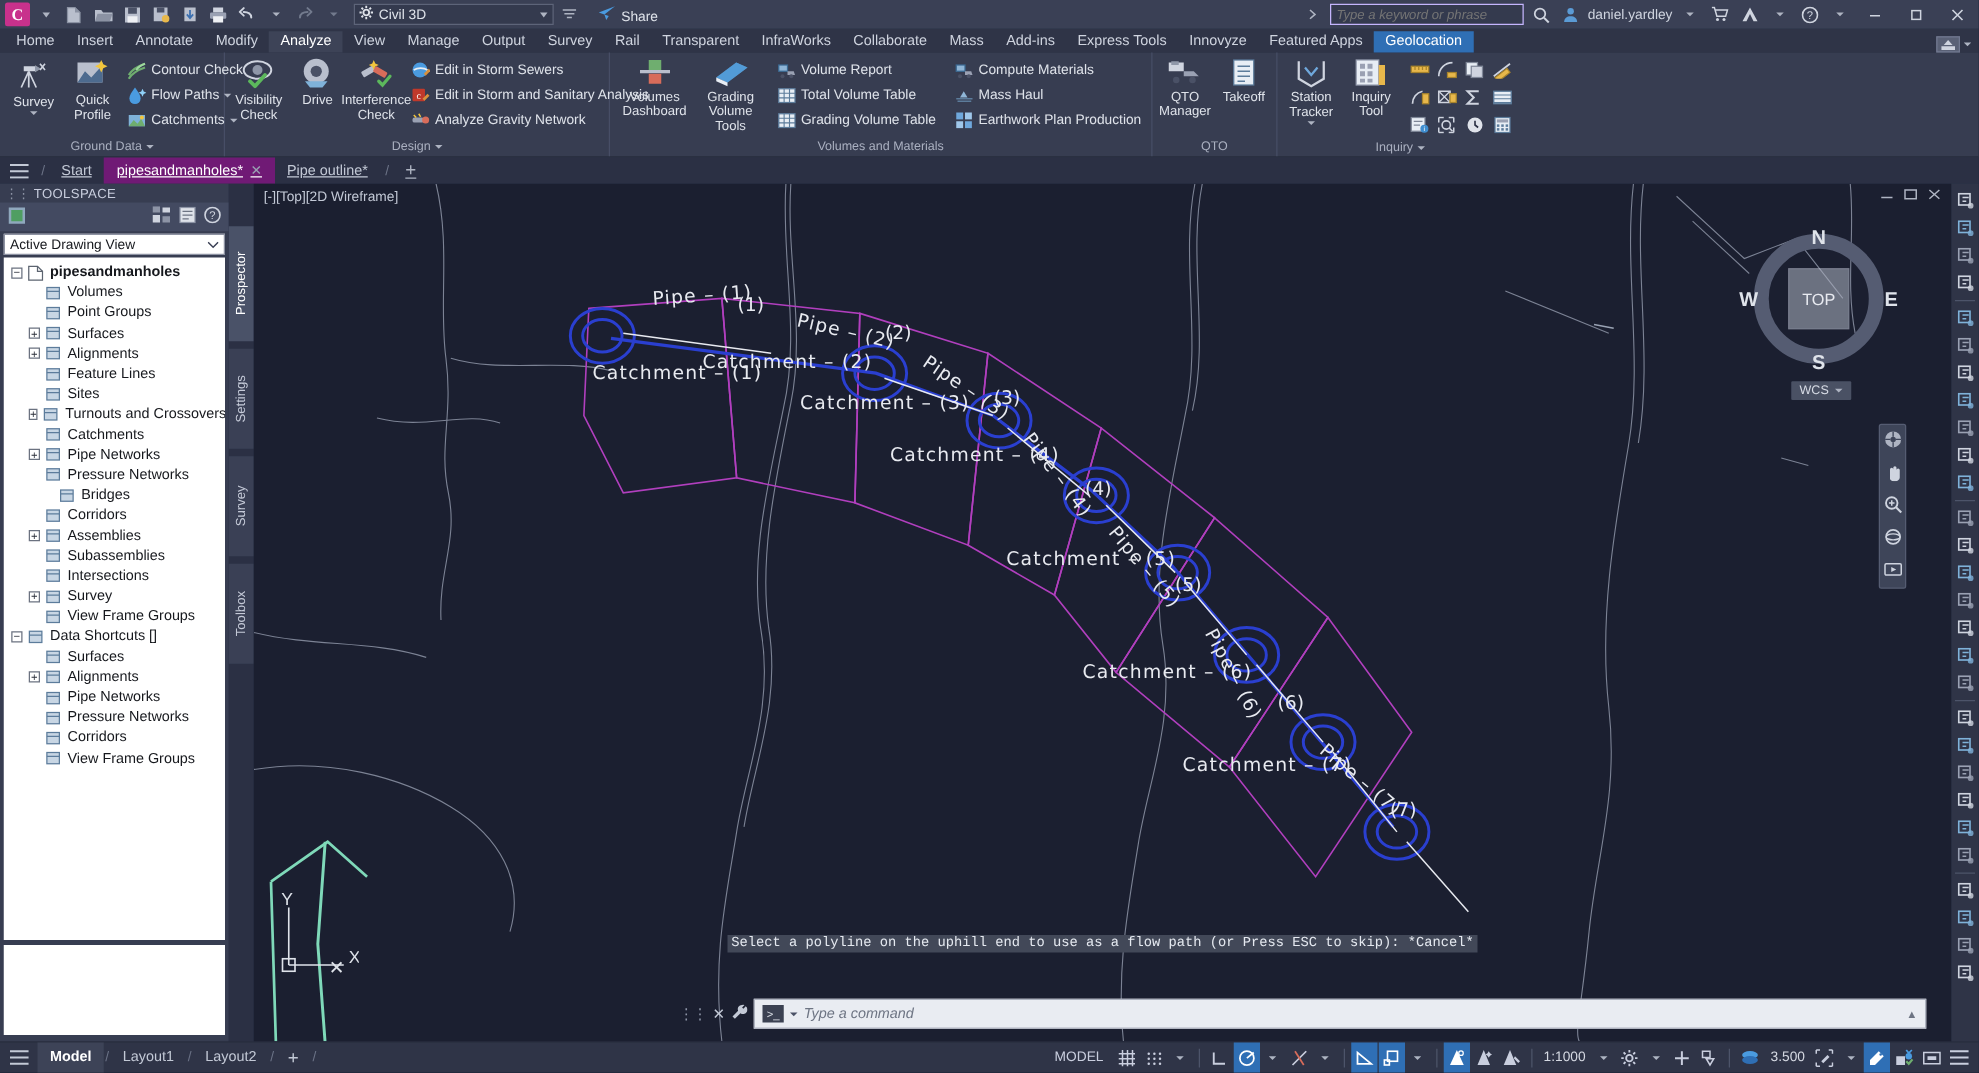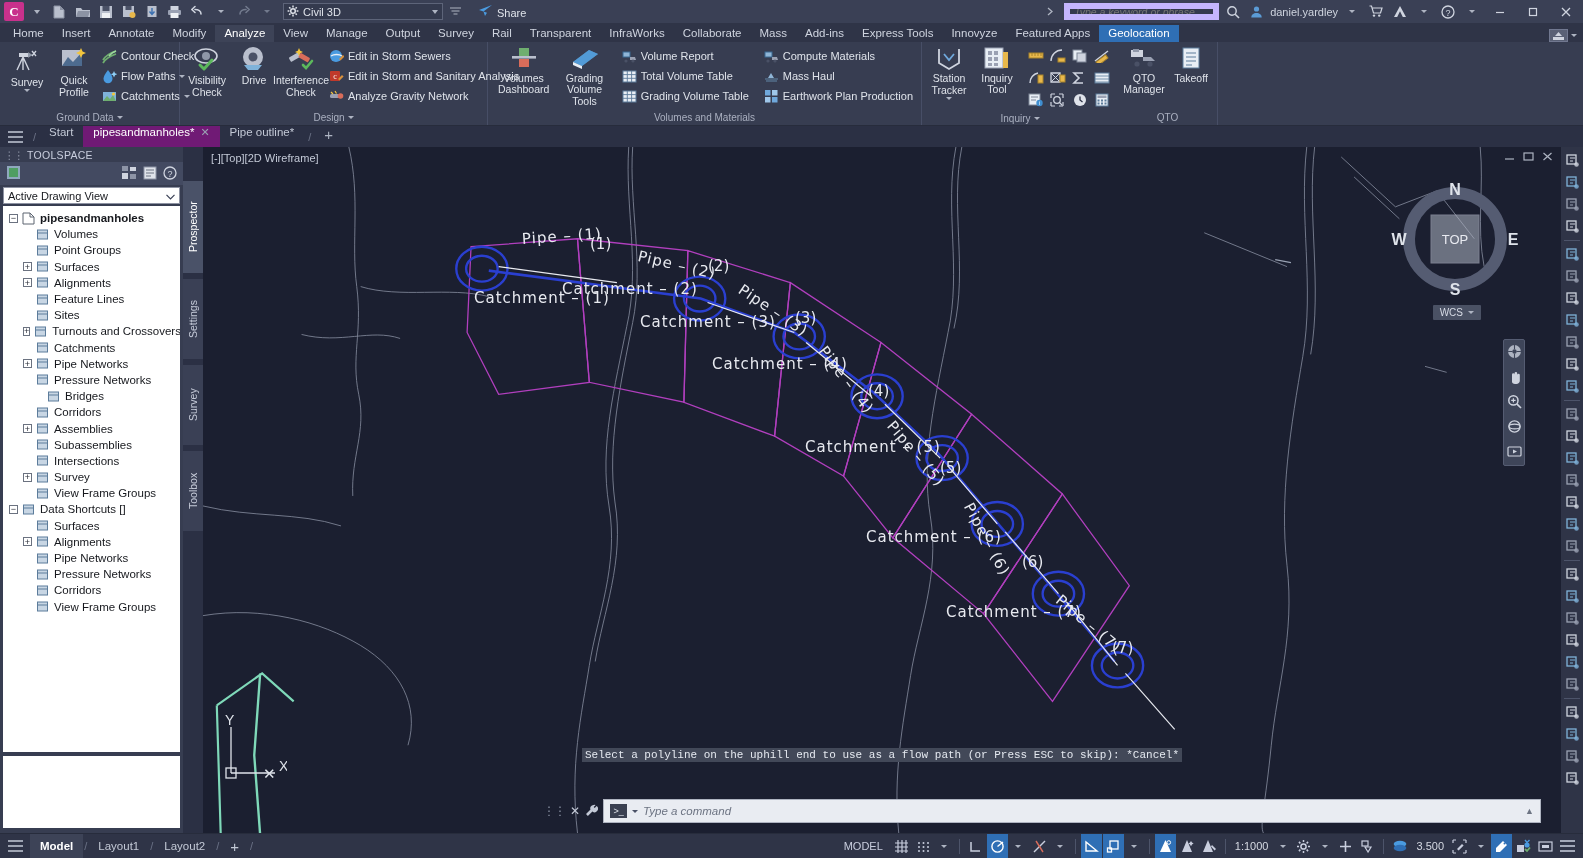--- a/index.html
+++ b/index.html
@@ -21,21 +21,21 @@
   .qbtn { width:21px; height:19px; display:flex; align-items:center; justify-content:center; color:#c7ccd8; cursor:default;}
   .caret { width:0;height:0;border-left:3px solid transparent;border-right:3px solid transparent;border-top:4px solid #aeb4c2; }
   .caret.sm { border-left-width:3px;border-right-width:3px;border-top-width:3px; }
   .wsbox { display:flex; align-items:center; height:17px; border:1px solid #5d6479; background:#343a4e; margin-left:4px;
            padding:0 4px 0 3px; min-width:160px; justify-content:space-between; }
   .wsbox .lbl { display:flex; align-items:center; gap:4px; color:#dfe3ea; font-size:11px; }
   .share { display:flex; align-items:flex-end; gap:4px; margin-left:10px; color:#dfe3ea; }
   .titlecenter { position:absolute; left:0; right:0; text-align:center; color:#9aa1b3; font-size:11.5px; pointer-events:none; }
   .titlecenter span { margin:0 14px; }
   .titleright { margin-left:auto; display:flex; align-items:center; gap:3px; padding-right:2px; }
-  .searchbox { width:155px; height:17px; background:#343a4e; border:6px solid #c4b5fd; color:#8d94a6;
+  .searchbox { width:155px; height:17px; background:#343a4e; border:1px solid #c4b5fd; color:#8d94a6;
                font-size:10.5px; font-style:italic; padding:0 4px; outline:none; font-family:"Liberation Sans",sans-serif;}
   .user { color:#cfd4df; font-size:11px; }
   .wbtn { width:30px; height:23px; display:flex; align-items:center; justify-content:center; color:#c7ccd8; font-size:13px; }
 
   
   .ribtabs { height:19px; background:#2f3447; display:flex; align-items:flex-end; flex:0 0 auto; padding-left:4px; position:relative;}
   .ribtab { padding:2px 9px 3px; font-size:11.5px; color:#cfd4df; cursor:default; }
   .ribtab.active { background:#3d4357; color:#fff; }
   .ribtab.geo { background:#2f6fb5; color:#fff; }
   .ribright { margin-left:auto; display:flex; align-items:center; gap:3px; padding-right:6px; }
@@ -51,21 +51,21 @@
   .ico { display:flex; align-items:center; justify-content:center; }
   .smallrow { display:flex; align-items:center; gap:4px; height:20px; padding:0 3px; cursor:default; }
   .smallrow .cap { font-size:11px; color:#dfe3ea; white-space:nowrap; }
   .smallcol { display:flex; flex-direction:column; justify-content:flex-start; padding-top:1px; }
   .icogrid { display:grid; grid-template-columns:repeat(4,22px); grid-auto-rows:22px; }
   .icogrid > div { display:flex; align-items:center; justify-content:center; }
 
   
   .filetabs { height:21px; background:#2b3044; display:flex; align-items:stretch; flex:0 0 auto; }
   .hamburger { width:30px; display:flex; align-items:center; justify-content:center; }
-  .ftab { display:flex; gap:6px; padding:0 10px; font-size:11.5px; color:#c3c9d6; cursor:default; }
+  .ftab { display:flex; align-items:center; gap:6px; padding:0 10px; font-size:11.5px; color:#c3c9d6; cursor:default;text-decoration:underline; }
   .ftab.active { background:#701a75; color:#ffffff; }
   .ftab .x { font-size:11px; color:#9aa1b3; }
   .ftab.plus { font-size:15px; color:#aeb4c2; padding:0 9px; }
 
   
   .main { flex:1; display:flex; min-height:0; position:relative; }
 
   
   .toolspace { width:183px; background:#373d51; display:flex; flex-direction:column; flex:0 0 auto; }
   .tsheader { height:15px; display:flex; align-items:center; gap:4px; padding-left:4px; font-size:10.5px; color:#c9cede; letter-spacing:.3px;}
@@ -546,20 +546,49 @@
               </span>
             <span class="cap">Earthwork Plan Production</span>
           </div>
         </div>
       </div>
       <div class="paneltitle">
         <span>Volumes and Materials</span>
       </div>
     </div>
 
+    <div class="panel" style="width:100px">
+      <div class="panelbody" style="justify-content:center">
+        <div class="bigbtn" style="width:56px">
+          <div class="ico">
+            <svg width="30" height="26" viewBox="0 0 30 26">
+                <rect x="2" y="4" width="12" height="7" fill="#cfd4df"></rect>
+                <path d="M14 11h8l4 4H14z" fill="#9aa1b3"></path>
+                <path d="M4 3h6v3H4z" fill="#8f97a8"></path>
+                <circle cx="8" cy="18" r="2.6" fill="#4a5166"></circle>
+                <circle cx="21" cy="18" r="2.6" fill="#4a5166"></circle>
+              </svg>
+            </div>
+          <div class="cap">QTO Manager</div>
+        </div>
+        <div class="bigbtn" style="width:42px">
+          <div class="ico">
+            <svg width="26" height="26" viewBox="0 0 26 26">
+                <rect x="5" y="2" width="16" height="20" fill="#e8eef5" stroke="#5c7c9b"></rect>
+                <path d="M8 7h10M8 11h10M8 15h10M8 19h6" stroke="#5c7c9b" stroke-width="1.2"></path>
+              </svg>
+            </div>
+          <div class="cap">Takeoff</div>
+        </div>
+      </div>
+      <div class="paneltitle">
+        <span>QTO</span>
+      </div>
+    </div>
+
     <div class="panel" style="width:196px; border-right:none">
       <div class="panelbody">
         <div class="bigbtn" style="width:48px">
           <div class="ico">
             <svg width="28" height="26" viewBox="0 0 28 26">
                 <path d="M4 3v14l10 6 10-6V3" fill="none" stroke="#cfd4df" stroke-width="1.8"></path>
                 <path d="M9 8l5 6 5-6" fill="none" stroke="#6fa8dc" stroke-width="1.8"></path>
               </svg>
             </div>
           <div class="cap">Station</div>
@@ -667,49 +696,20 @@
                   <rect x="7" y="9.5" width="2" height="2"></rect>
                   <rect x="10.5" y="9.5" width="2" height="2"></rect>
                 </g>
               </svg>
             </div>
         </div>
       </div>
       <div class="paneltitle">
         <span>Inquiry</span>
         <span class="caret sm"></span>
-      </div>
-    </div>
-
-    <div class="panel" style="width:100px">
-      <div class="panelbody" style="justify-content:center">
-        <div class="bigbtn" style="width:56px">
-          <div class="ico">
-            <svg width="30" height="26" viewBox="0 0 30 26">
-                <rect x="2" y="4" width="12" height="7" fill="#cfd4df"></rect>
-                <path d="M14 11h8l4 4H14z" fill="#9aa1b3"></path>
-                <path d="M4 3h6v3H4z" fill="#8f97a8"></path>
-                <circle cx="8" cy="18" r="2.6" fill="#4a5166"></circle>
-                <circle cx="21" cy="18" r="2.6" fill="#4a5166"></circle>
-              </svg>
-            </div>
-          <div class="cap">QTO Manager</div>
-        </div>
-        <div class="bigbtn" style="width:42px">
-          <div class="ico">
-            <svg width="26" height="26" viewBox="0 0 26 26">
-                <rect x="5" y="2" width="16" height="20" fill="#e8eef5" stroke="#5c7c9b"></rect>
-                <path d="M8 7h10M8 11h10M8 15h10M8 19h6" stroke="#5c7c9b" stroke-width="1.2"></path>
-              </svg>
-            </div>
-          <div class="cap">Takeoff</div>
-        </div>
-      </div>
-      <div class="paneltitle">
-        <span>QTO</span>
       </div>
     </div>
   </div>
 
   <div class="filetabs">
     <div class="hamburger">
       <svg width="15" height="12" viewBox="0 0 15 12">
           <path d="M0 1h15M0 6h15M0 11h15" stroke="#c3c9d6" stroke-width="1.5"></path>
         </svg>
       </div>

